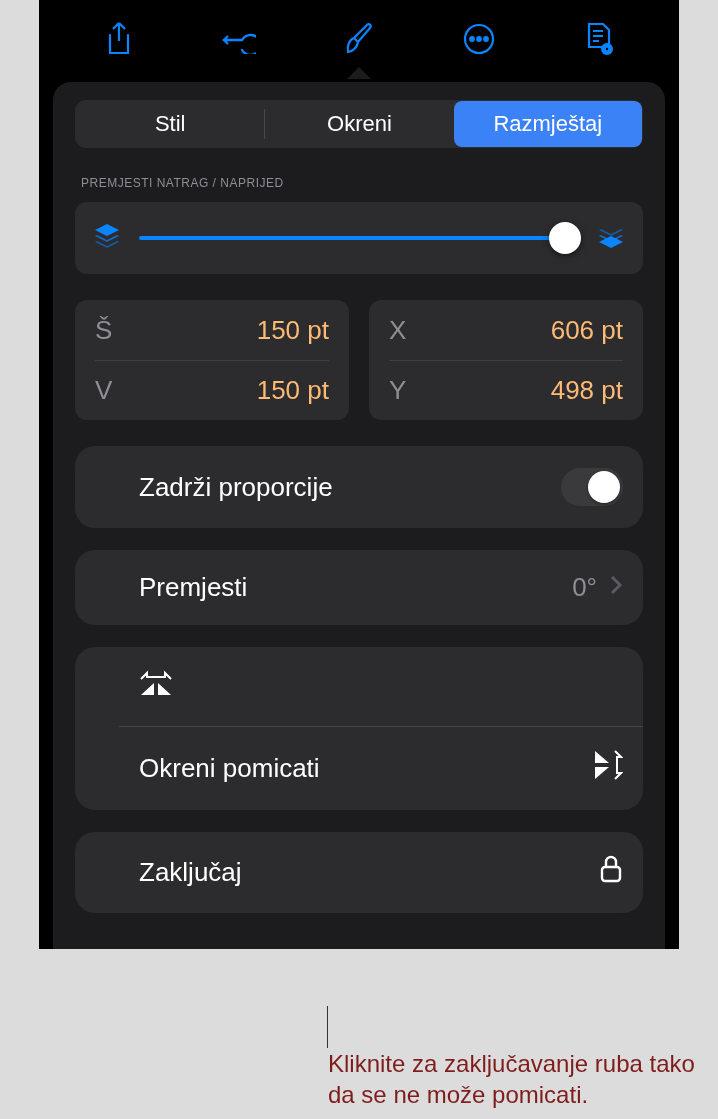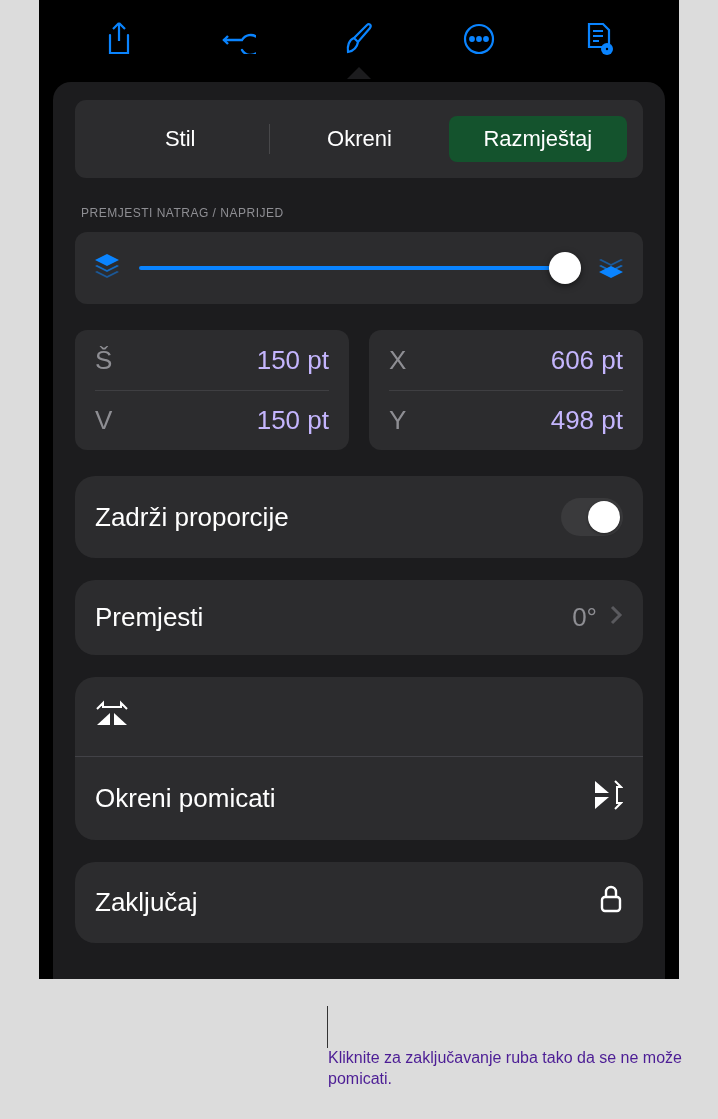--- a/index.html
+++ b/index.html
@@ -51,34 +51,34 @@
     background: #1c1c1e;
     margin: 4px 14px 0 14px;
     border-radius: 18px 18px 0 0;
     padding: 18px 22px 14px 22px;
     color: #fff;
   }
   .seg-control {
     display: flex;
     background: #2c2c2e;
     border-radius: 11px;
-    padding: 16px;
+    padding: 1px;
     margin-bottom: 28px;
   }
   .seg {
     flex: 1;
     text-align: center;
     padding: 10px 0;
     font-size: 22px;
     color: #fff;
     border-radius: 8px;
     position: relative;
   }
   .seg.selected {
-    background: #14532d;
+    background: #3b82f6;
   }
   .seg-divider {
     width: 1px;
     background: #48484a;
     margin: 8px 0;
   }
   .section-header {
     text-transform: uppercase;
     color: #8e8e93;
     font-size: 12px;
@@ -125,25 +125,26 @@
     padding: 0 20px;
   }
   .dim-line {
     display: flex;
     justify-content: space-between;
     align-items: center;
     height: 60px;
   }
   .dim-line + .dim-line { border-top: 1px solid rgba(120,120,128,0.25); }
   .dim-label { color: #8e8e93; font-size: 26px; }
-  .dim-value { color: #c4b5fd; font-size: 26px; }
+  .dim-value { color: #fdba74; font-size: 26px; }
   .row-card {
     background: #2c2c2e;
     border-radius: 20px;
     margin-bottom: 22px;
+    padding-left: 44px;
   }
   .row-item {
     display: flex;
     align-items: center;
     justify-content: space-between;
     padding: 22px 20px;
     font-size: 26px;
     color: #fff;
   }
   .row-item + .row-item {
@@ -183,22 +184,22 @@
     top: 1006px;
     width: 1px;
     height: 42px;
     background: #333;
   }
   .callout {
     position: absolute;
     left: 328px;
     top: 1048px;
     right: 8px;
-    font-size: 16px;
-    color: #4c1d95;
+    font-size: 24px;
+    color: #7f1d1d;
     line-height: 1.3;
   }
 </style>
 </head>
 <body>
 
 <div class="device-frame">
   <div class="toolbar">
     <div class="toolbar-btn">
       <svg width="30" height="36" viewBox="0 0 30 36" fill="none" stroke="currentColor" stroke-width="2.2">

